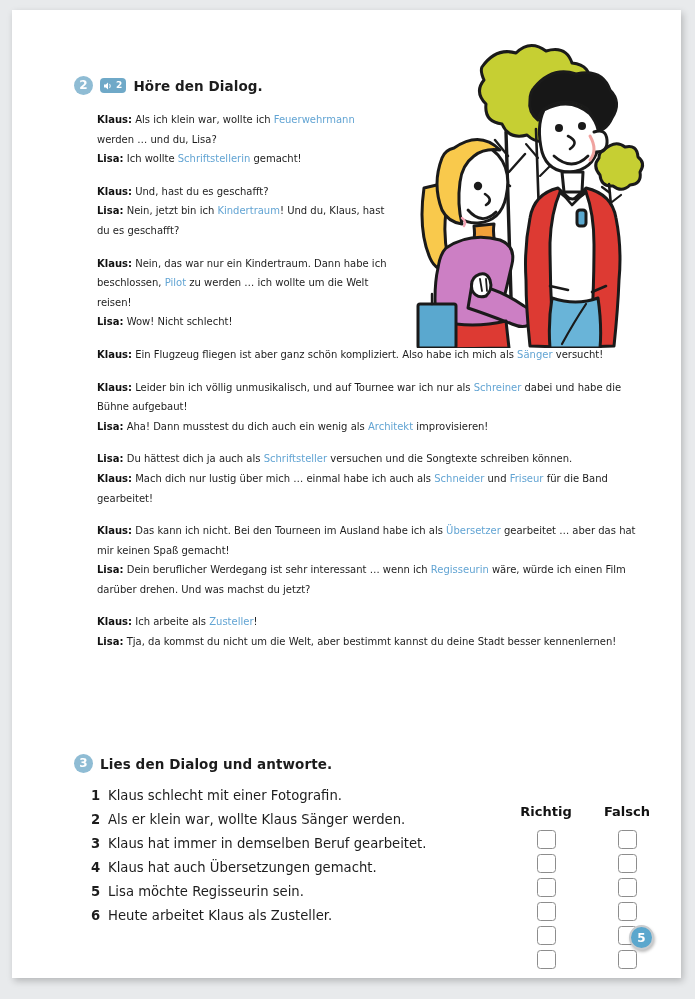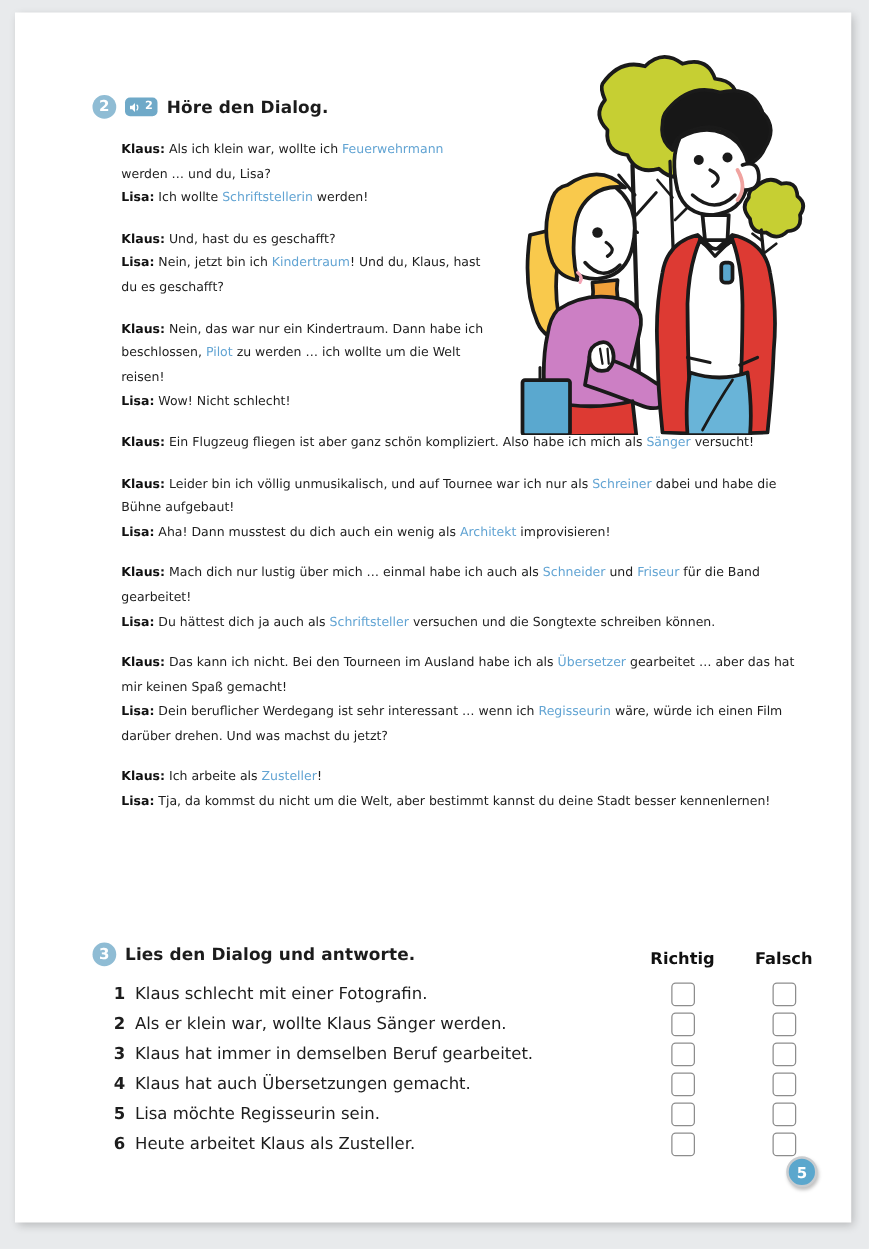--- a/index.html
+++ b/index.html
@@ -109,21 +109,21 @@
   
   #answers { position: absolute; left: 507px; top: 750px; }
   .ans-head {
     display: flex;
     gap: 27px;
     font-size: 13px;
     font-weight: bold;
     color: #111;
     margin-bottom: 8px;
   }
-  .ans-head span { width: 54px; text-align: center; }
+  .ans-head span { width: 54px; text-align: center; margin-top: 44px; }
   .ans-row { display: flex; gap: 27px; height: 24px; align-items: center; }
   .ans-row .cell { width: 54px; display: flex; justify-content: center; }
   .cbx {
     width: 19px; height: 19px;
     border: 1.3px solid #8d8d8d;
     border-radius: 3.5px;
     background: #fff;
     cursor: pointer;
   }
 
@@ -162,40 +162,40 @@
         <path d="M6.6 3.1c.9.6.9 3.2 0 3.8" stroke="#ffffff" stroke-width="1" fill="none" stroke-linecap="round"></path>
       </svg>
       <span class="trk">2</span>
     </span>
     <span>Höre den Dialog.</span>
   </div>
 
   <div id="dialog">
       <div class="dlg-block narrow">
         <p><span class="spk-name">Klaus:</span><span> Als ich klein war, wollte ich </span><span class="job">Feuerwehrmann</span><span> werden … und du, Lisa?</span></p>
-        <p><span class="spk-name">Lisa:</span><span> Ich wollte </span><span class="job">Schriftstellerin</span><span> werden!</span></p>
+        <p><span class="spk-name">Lisa:</span><span> Ich wollte </span><span class="job">Schriftstellerin</span><span> gemacht!</span></p>
       </div>
       <div class="dlg-block narrow">
         <p><span class="spk-name">Klaus:</span><span> Und, hast du es geschafft?</span></p>
         <p><span class="spk-name">Lisa:</span><span> Nein, jetzt bin ich </span><span class="job">Kindertraum</span><span>! Und du, Klaus, hast du es geschafft?</span></p>
       </div>
       <div class="dlg-block narrow">
         <p><span class="spk-name">Klaus:</span><span> Nein, das war nur ein Kindertraum. Dann habe ich beschlossen, </span><span class="job">Pilot</span><span> zu werden … ich wollte um die Welt reisen!</span></p>
         <p><span class="spk-name">Lisa:</span><span> Wow! Nicht schlecht!</span></p>
       </div>
       <div class="dlg-block">
         <p><span class="spk-name">Klaus:</span><span> Ein Flugzeug fliegen ist aber ganz schön kompliziert. Also habe ich mich als </span><span class="job">Sänger</span><span> versucht!</span></p>
       </div>
       <div class="dlg-block">
         <p><span class="spk-name">Klaus:</span><span> Leider bin ich völlig unmusikalisch, und auf Tournee war ich nur als </span><span class="job">Schreiner</span><span> dabei und habe die Bühne aufgebaut!</span></p>
         <p><span class="spk-name">Lisa:</span><span> Aha! Dann musstest du dich auch ein wenig als </span><span class="job">Architekt</span><span> improvisieren!</span></p>
       </div>
       <div class="dlg-block">
+        <p><span class="spk-name">Lisa:</span><span> Du hättest dich ja auch als </span><span class="job">Schriftsteller</span><span> versuchen und die Songtexte schreiben können.</span></p>
         <p><span class="spk-name">Klaus:</span><span> Mach dich nur lustig über mich … einmal habe ich auch als </span><span class="job">Schneider</span><span> und </span><span class="job">Friseur</span><span> für die Band gearbeitet!</span></p>
-        <p><span class="spk-name">Lisa:</span><span> Du hättest dich ja auch als </span><span class="job">Schriftsteller</span><span> versuchen und die Songtexte schreiben können.</span></p>
       </div>
       <div class="dlg-block">
         <p><span class="spk-name">Klaus:</span><span> Das kann ich nicht. Bei den Tourneen im Ausland habe ich als </span><span class="job">Übersetzer</span><span> gearbeitet … aber das hat mir keinen Spaß gemacht!</span></p>
         <p><span class="spk-name">Lisa:</span><span> Dein beruflicher Werdegang ist sehr interessant … wenn ich </span><span class="job">Regisseurin</span><span> wäre, würde ich einen Film darüber drehen. Und was machst du jetzt?</span></p>
       </div>
       <div class="dlg-block">
         <p><span class="spk-name">Klaus:</span><span> Ich arbeite als </span><span class="job">Zusteller</span><span>!</span></p>
         <p><span class="spk-name">Lisa:</span><span> Tja, da kommst du nicht um die Welt, aber bestimmt kannst du deine Stadt besser kennenlernen!</span></p>
       </div>
     </div>

